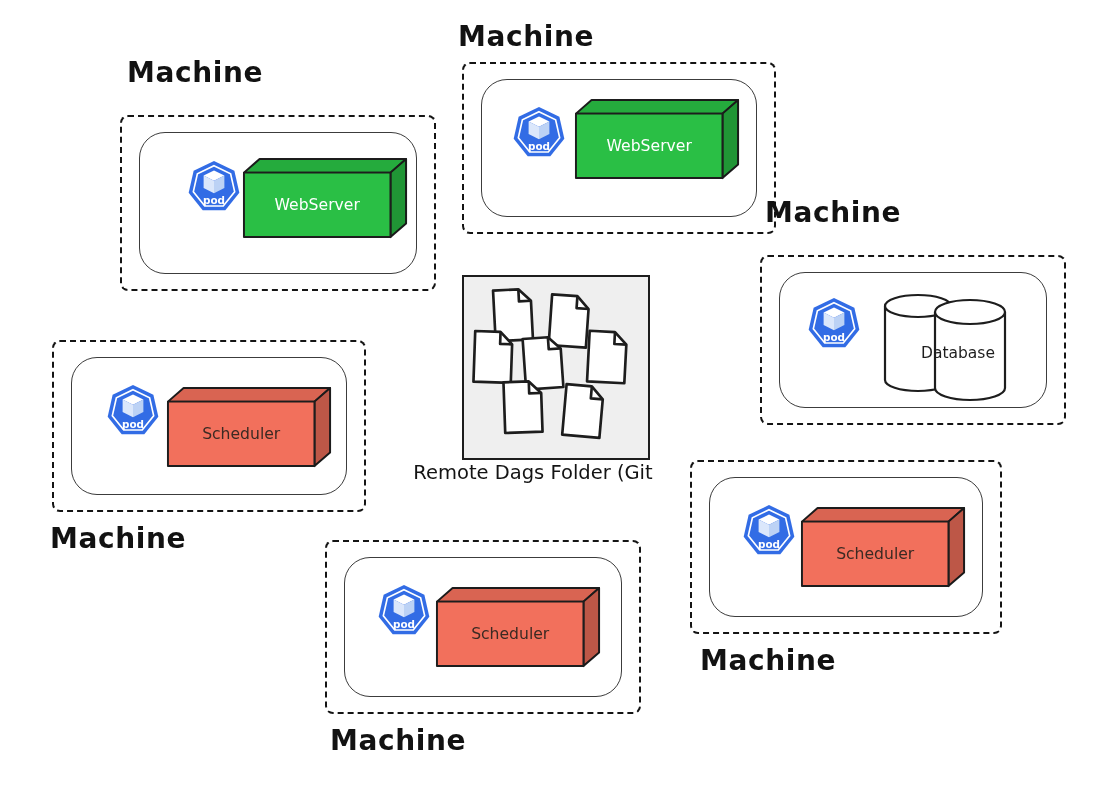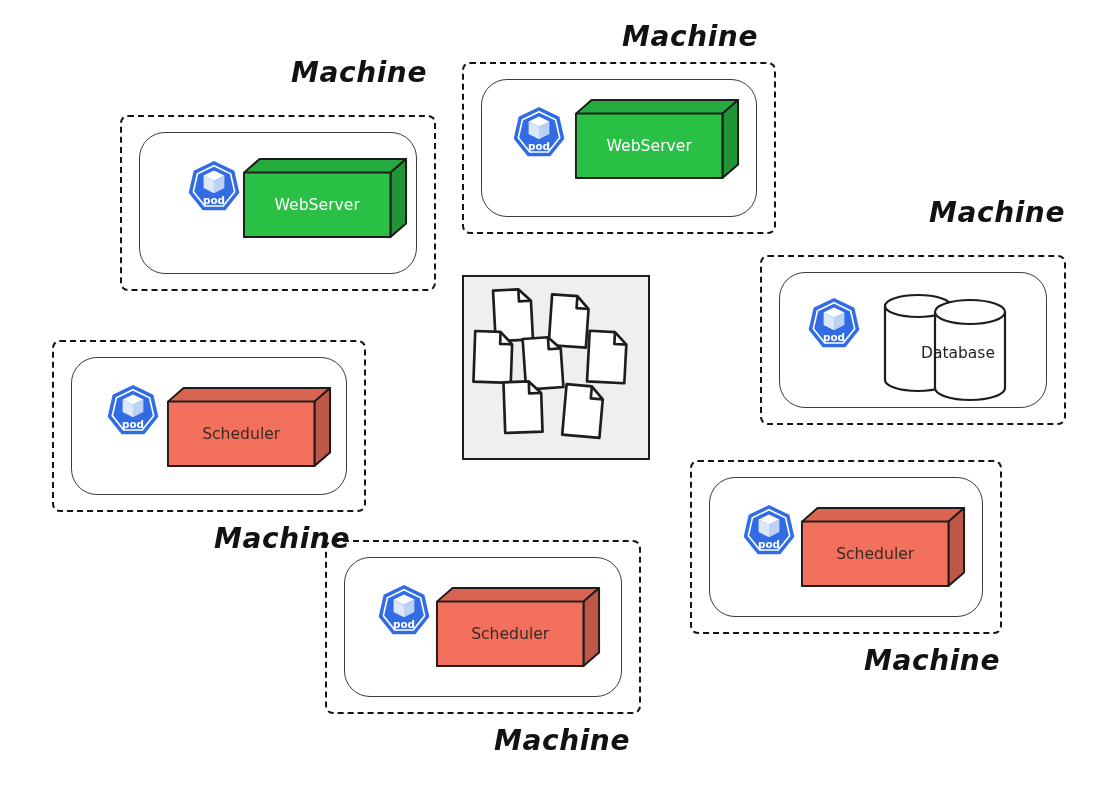--- a/index.html
+++ b/index.html
@@ -21,26 +21,25 @@
   }
   .inner-frame {
     position:absolute;
     left:17px; top:15px; right:17px; bottom:15px;
     border:1.7px solid #3c3c3c;
     border-radius:26px;
   }
   .machine-label {
     position:absolute;
     width:300px;
-    text-align:right;
+    text-align:left;
     font-size:28px;
     font-weight:600;
     letter-spacing:.6px;
     color:#121212;
-    font-style:italic;
   }
 
   
   .pod { position:absolute; width:54px; height:54px; z-index:3; }
   .pod svg { width:100%; height:100%; }
   .pod text {
     fill:#ffffff;
     font-family:"DejaVu Sans", sans-serif;
     font-size:10px;
     font-weight:700;
@@ -298,15 +297,16 @@
         </svg>
     </div>
     <div class="doc" style="left:96px; top:106px; transform:rotate(5deg);">
       <svg viewBox="0 0 34 42">
           <path class="page" d="M3,2 H22 L31,11 V40 H3 Z"></path>
           <path class="fold" d="M22,2 V11 H31"></path>
         </svg>
     </div>
   </div>
   <div class="dags-caption">
+    <div>Remote Dags Folder (Git</div>
   </div>
 
 </div>
 
 </body></html>

